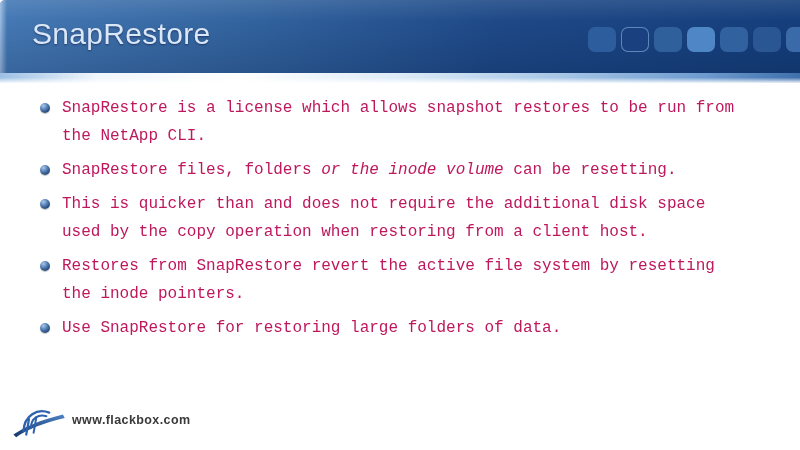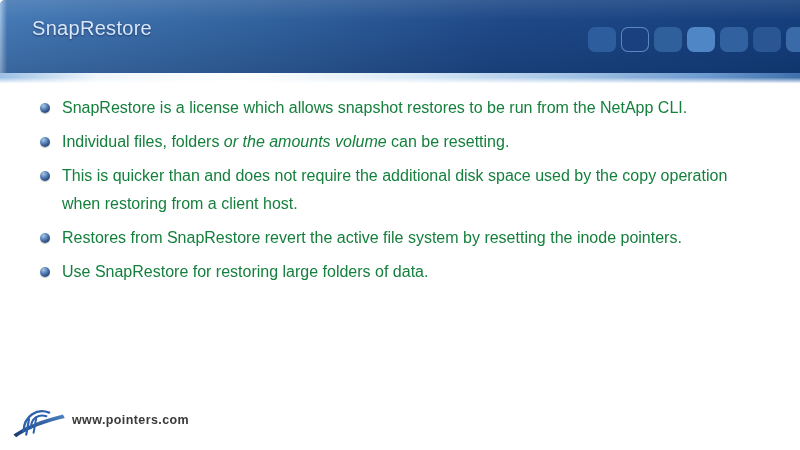--- a/index.html
+++ b/index.html
@@ -22,21 +22,21 @@
     content:"";position:absolute;left:0;top:0;width:7px;height:100%;
     background:linear-gradient(to right,rgba(170,200,232,.85),rgba(170,200,232,0));
   }
   .header::after{ 
     content:"";position:absolute;left:0;top:0;width:100%;height:100%;
     background:linear-gradient(to bottom,rgba(255,255,255,.10) 0%,rgba(255,255,255,0) 28%,rgba(0,10,40,.16) 100%);
     pointer-events:none;
   }
   .header-title{
     position:absolute;left:32px;top:17px;
-    font-size:20px;font-weight:400;letter-spacing:.3px;
+    font-size:30px;font-weight:400;letter-spacing:.3px;
     color:#d9e7f8;
     text-shadow:0 1px 2px rgba(0,0,40,.45);
     z-index:2;
   }
   .squares{
     position:absolute;left:588px;top:27px;height:25px;
     display:flex;gap:5px;z-index:2;
   }
   .sq{width:28px;height:25px;border-radius:7px;flex:0 0 auto;}
 
@@ -60,21 +60,21 @@
   }
   .dot{
     flex:0 0 auto;
     width:10px;height:10px;border-radius:50%;
     margin:9px 12px 0 0;
     background:radial-gradient(circle at 35% 28%,#aac8ea 0%,#4a76ad 45%,#132c55 90%);
     box-shadow:0 1px 1px rgba(0,0,0,.25);
   }
   .btext{
     margin:0;
-    font-size:16px;line-height:28px;color:#15803d;
+    font-size:16px;line-height:28px;color:#be185d;font-family:Liberation Mono, monospace;
   }
   .btext em{font-style:italic;}
 
   
   .footer{
     position:absolute;left:12px;bottom:9px;
     display:flex;align-items:center;
   }
   .logo-icon{width:56px;height:44px;flex:0 0 auto;margin-right:4px;}
   .brand-line{
@@ -105,21 +105,21 @@
 <div class="band"></div>
 
 <div class="content">
   <ul class="bullets">
     <li>
       <span class="dot"></span>
       <p class="btext">SnapRestore is a license which allows snapshot restores to be run from the NetApp CLI.</p>
     </li>
     <li>
       <span class="dot"></span>
-      <p class="btext"><span>Individual files, folders </span><em>or the amounts volume</em><span> can be resetting.</span></p>
+      <p class="btext"><span>SnapRestore files, folders </span><em>or the inode volume</em><span> can be resetting.</span></p>
     </li>
     <li>
       <span class="dot"></span>
       <p class="btext">This is quicker than and does not require the additional disk space used by the copy operation when restoring from a client host.</p>
     </li>
     <li>
       <span class="dot"></span>
       <p class="btext">Restores from SnapRestore revert the active file system by resetting the inode pointers.</p>
     </li>
     <li>
@@ -141,15 +141,15 @@
     <path d="M1,41 C12,33 30,25 55,19 L57,23 C36,28 16,35 4,44 Z" fill="url(#lg1)"></path>
 
     <path d="M12,37 C13,20 27,12 40,17" fill="none" stroke="#2e62ac" stroke-width="2.6" stroke-linecap="round"></path>
 
     <path d="M20,34 C20,23 29,18 37,21" fill="none" stroke="#2e62ac" stroke-width="2.2" stroke-linecap="round"></path>
 
     <path d="M18,24 C17,30 16,36 15,41" fill="none" stroke="#2e62ac" stroke-width="2.4" stroke-linecap="round"></path>
     <path d="M26,22 C25,28 24,34 23,39" fill="none" stroke="#2e62ac" stroke-width="2.2" stroke-linecap="round"></path>
   </svg>
   <div>
-    <div class="site-line">www.pointers.com</div>
+    <div class="site-line">www.flackbox.com</div>
   </div>
 </div>
 
 </body></html>

